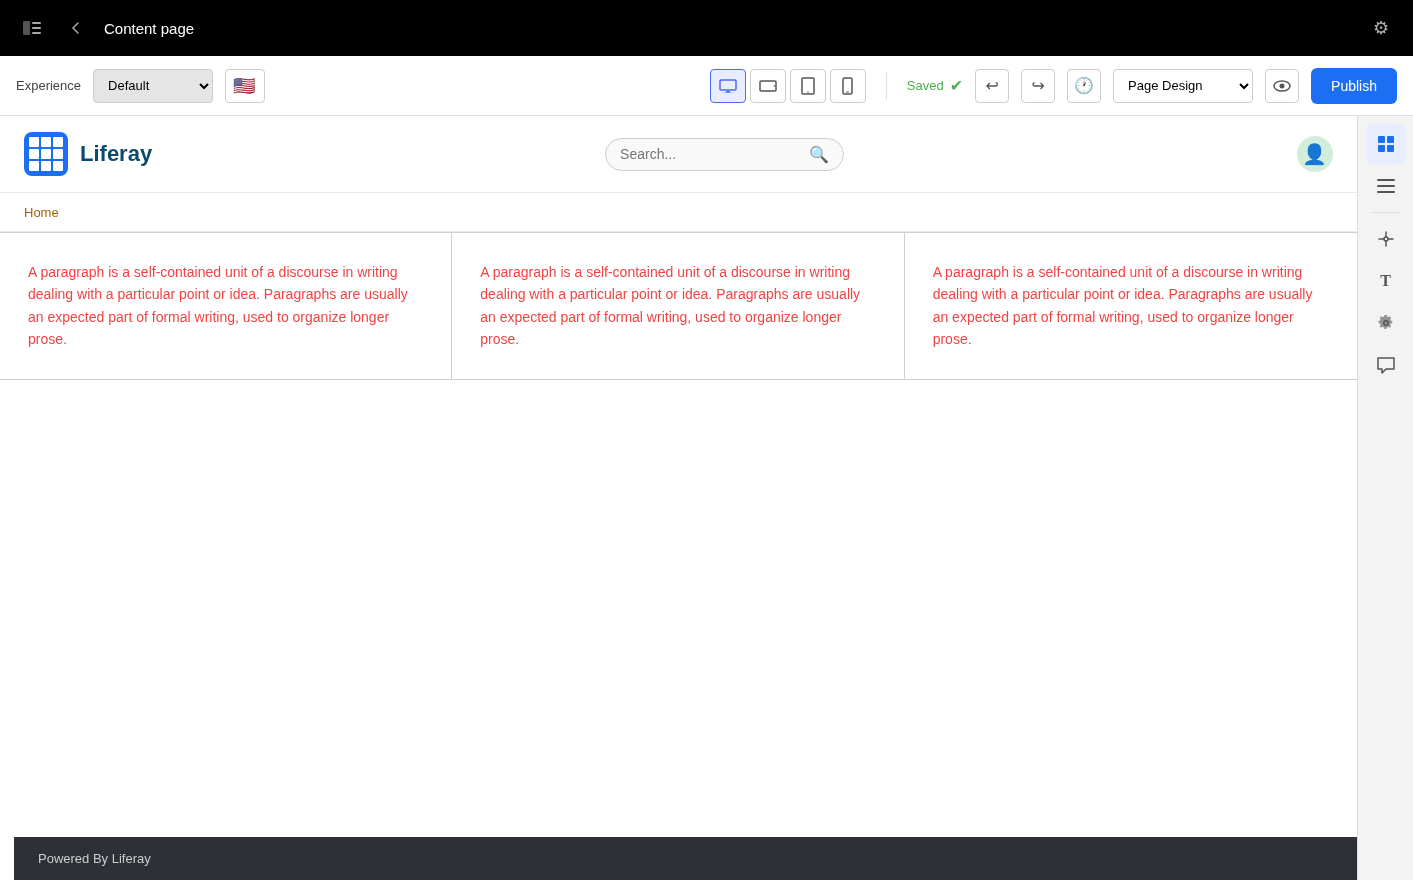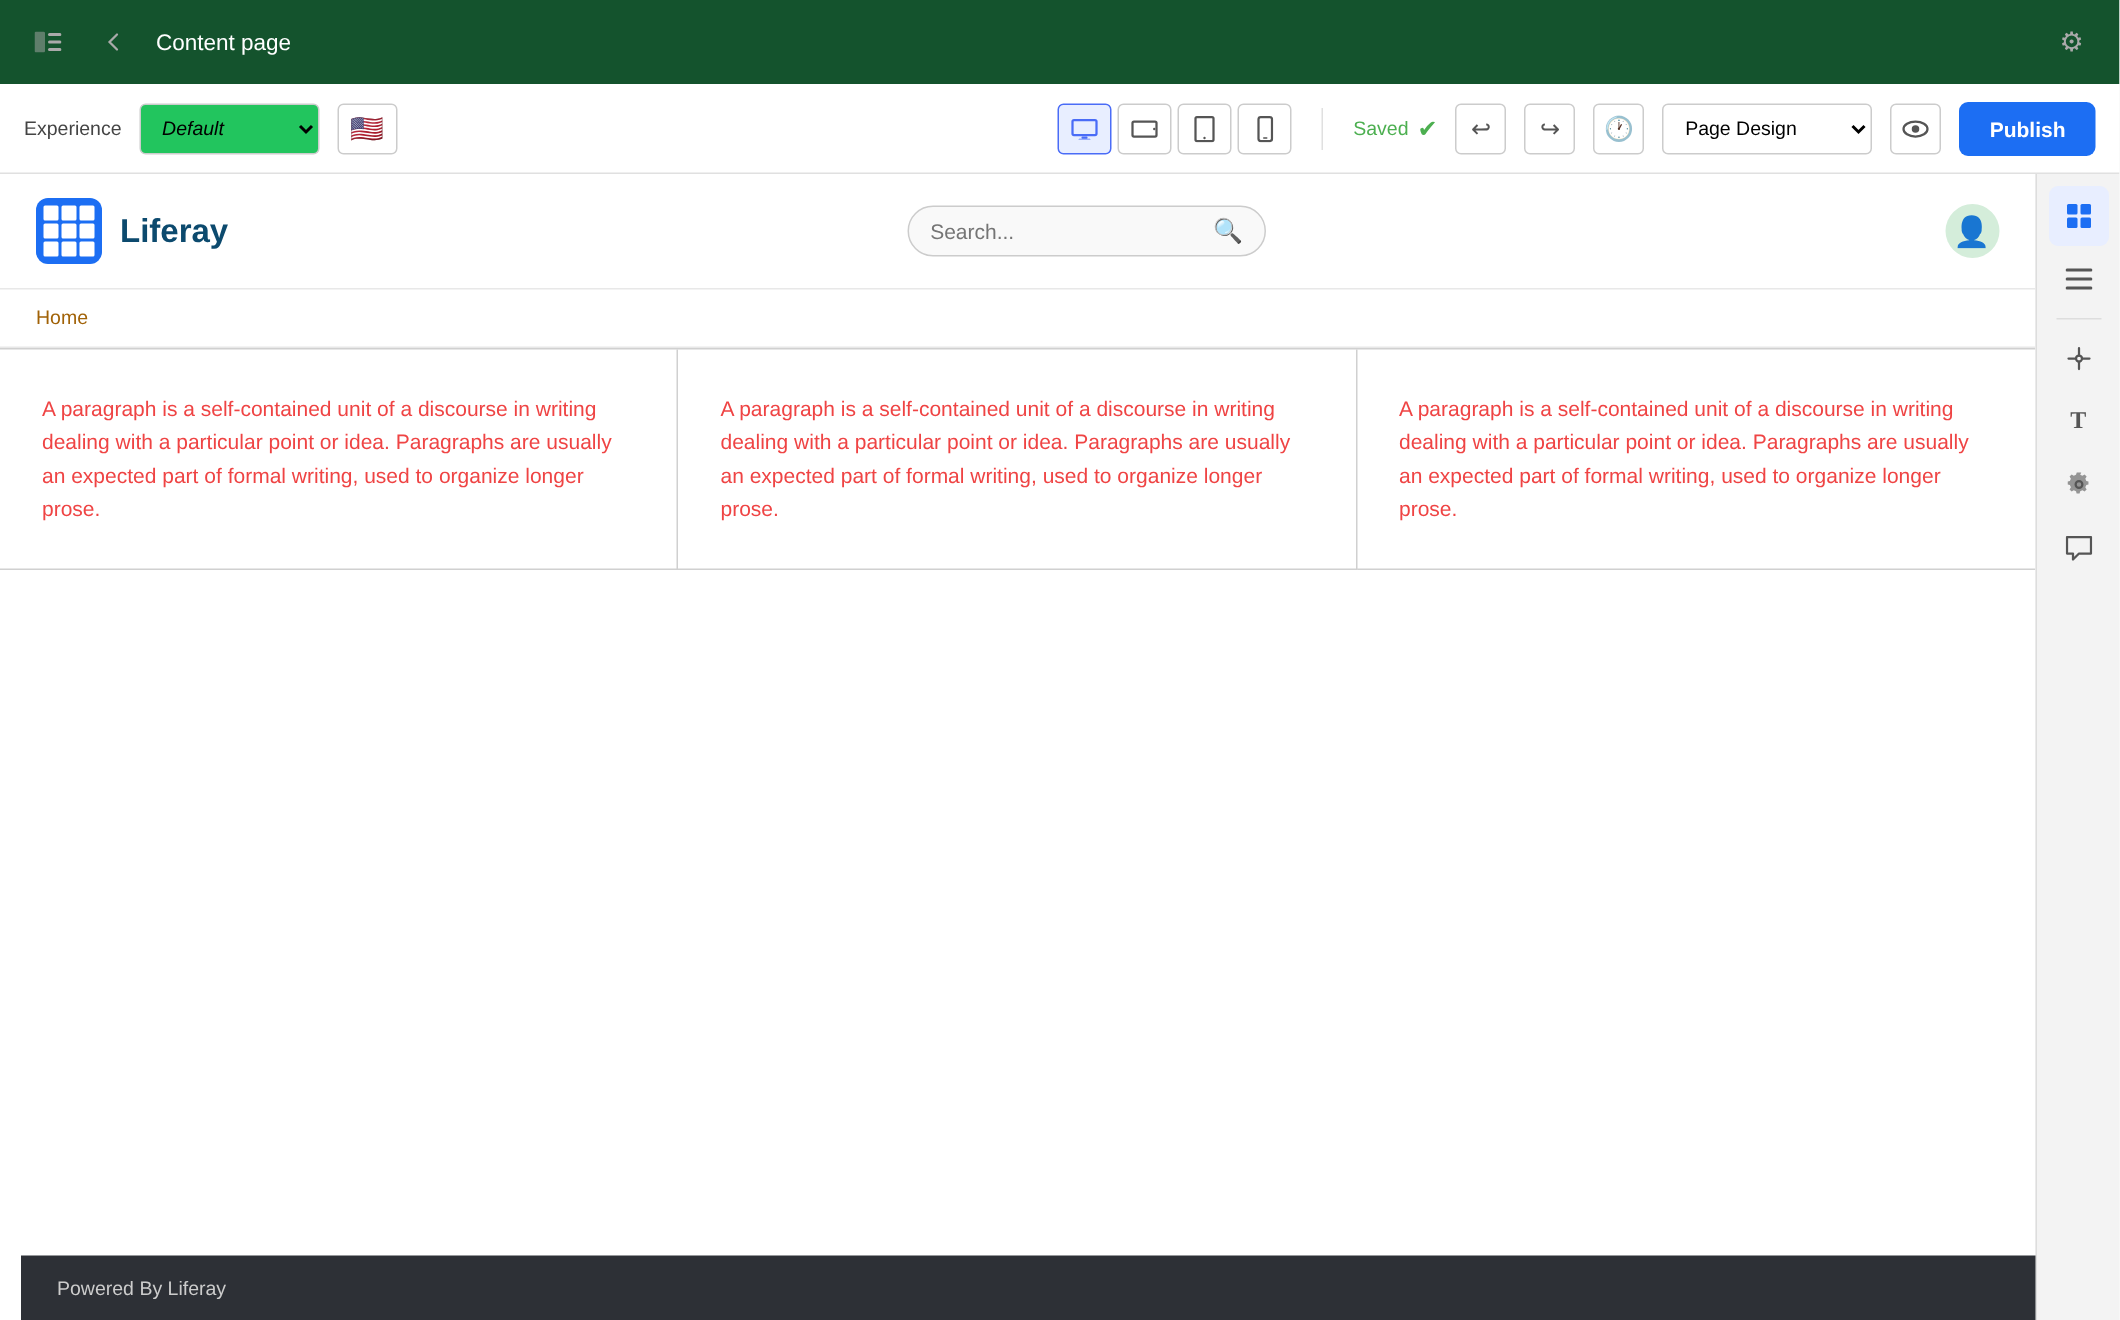--- a/index.html
+++ b/index.html
@@ -1,42 +1,42 @@
 <!DOCTYPE html>
 <html><head>
   <meta charset="utf-8">
   <style>
     * { box-sizing: border-box; margin: 0; padding: 0; }
     body { font-family: -apple-system, BlinkMacSystemFont, 'Segoe UI', sans-serif; background: #f3f3f3; height: 880px; overflow: hidden; }
 
     
     .top-bar {
       display: flex; align-items: center; justify-content: space-between;
-      background: #14532d; height: 56px; padding: 0 16px; color: #fff;
+      background: #000000; height: 56px; padding: 0 16px; color: #fff;
     }
     .top-bar-left { display: flex; align-items: center; gap: 12px; }
     .top-bar-title { font-size: 15px; font-weight: 500; color: #fff; }
     .top-bar-icon-btn {
       background: none; border: none; color: #aaa; cursor: pointer;
       display: flex; align-items: center; justify-content: center;
       width: 32px; height: 32px; border-radius: 4px;
     }
     .gear-icon { color: #aaa; font-size: 18px; }
 
     
     .toolbar {
       display: flex; align-items: center; background: #fff;
       height: 60px; padding: 0 16px; border-bottom: 1px solid #e0e0e0;
       gap: 12px;
     }
     .experience-label { font-size: 13px; color: #444; font-weight: 500; }
     .experience-select {
       height: 34px; padding: 0 10px; border: 1px solid #ccc;
-      border-radius: 4px; font-size: 13px; background: #22c55e;
-      cursor: pointer; min-width: 120px; appearance: auto; font-style: italic;
+      border-radius: 4px; font-size: 13px; background: #e5e5e5;
+      cursor: pointer; min-width: 120px; appearance: auto;
     }
     .flag-btn {
       width: 40px; height: 34px; border: 1px solid #ccc; border-radius: 4px;
       background: #fff; cursor: pointer; display: flex; align-items: center; justify-content: center; font-size: 18px;
     }
     .toolbar-spacer { flex: 1; }
     .device-buttons { display: flex; gap: 4px; align-items: center; }
     .device-btn {
       width: 36px; height: 34px; border: 1px solid #ccc; border-radius: 4px;
       background: #fff; cursor: pointer; display: flex; align-items: center; justify-content: center;
@@ -56,21 +56,21 @@
       border-radius: 4px; font-size: 13px; background: #fff;
       cursor: pointer; min-width: 140px; appearance: auto;
     }
     .eye-btn {
       width: 34px; height: 34px; border: 1px solid #ccc; border-radius: 4px;
       background: #fff; cursor: pointer; display: flex; align-items: center; justify-content: center;
       color: #555; font-size: 16px;
     }
     .publish-btn {
       height: 36px; padding: 0 20px; background: #1c6ef3; color: #fff;
-      border: none; border-radius: 6px; font-size: 14px; font-weight: 700;
+      border: none; border-radius: 6px; font-size: 14px; font-weight: 400;
       cursor: pointer;
     }
 
     
     .main-layout { display: flex; height: calc(880px - 56px - 60px); }
 
     
     .content-area {
       flex: 1; background: #fff; display: flex; flex-direction: column;
       overflow: hidden;

